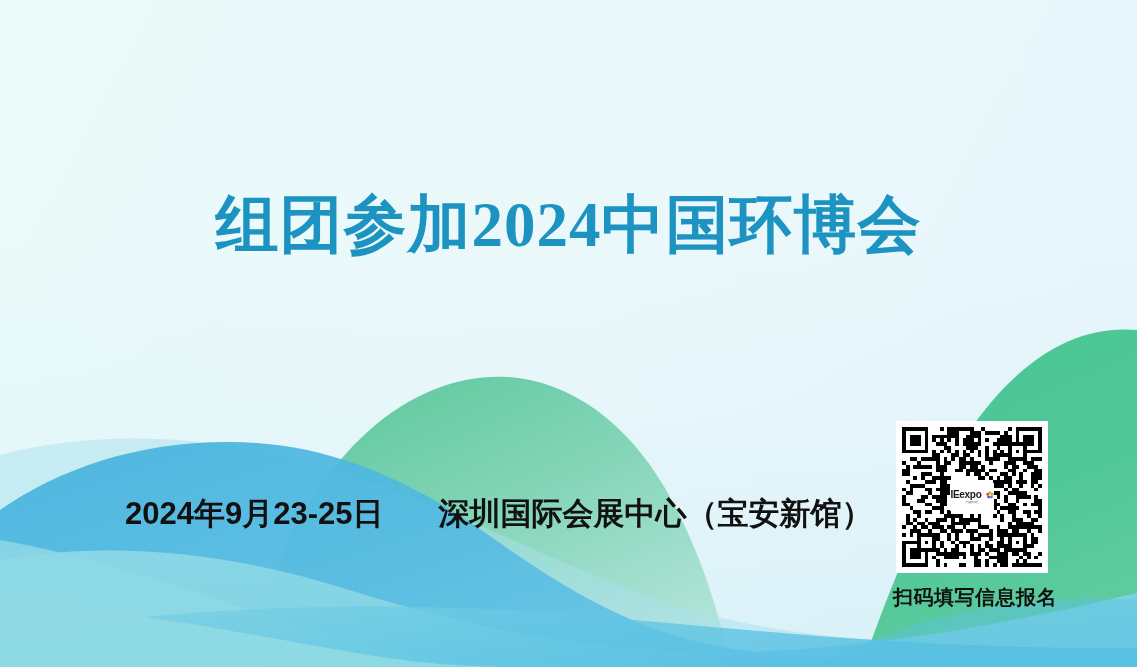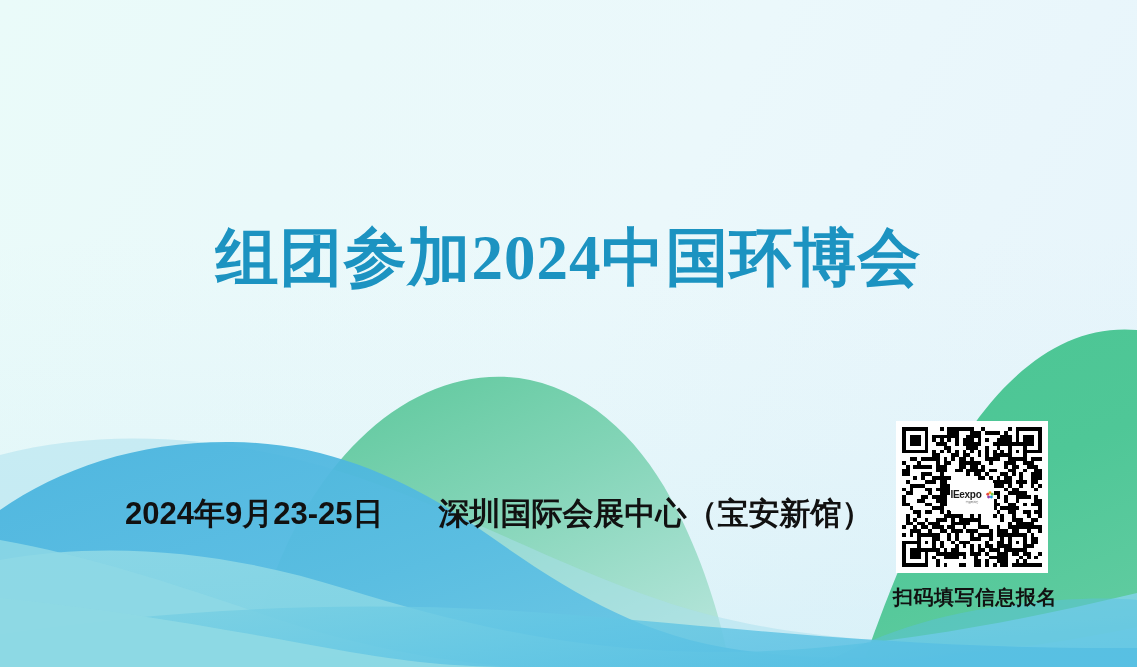--- a/index.html
+++ b/index.html
@@ -33,21 +33,20 @@
 
   
   #title-block {
     position: absolute;
     left: 0;
     top: 186px;
     width: 1137px;
     text-align: center;
     z-index: 5;
     pointer-events: none;
-    margin-top: 33px;
   }
   .title-line {
     display: block;
     font-family: "Liberation Serif", "DejaVu Serif", serif;
     font-weight: 700;
     font-size: 63px;
     line-height: 78px;
     letter-spacing: 1px;
     color: #1c93c1;
     white-space: nowrap;

